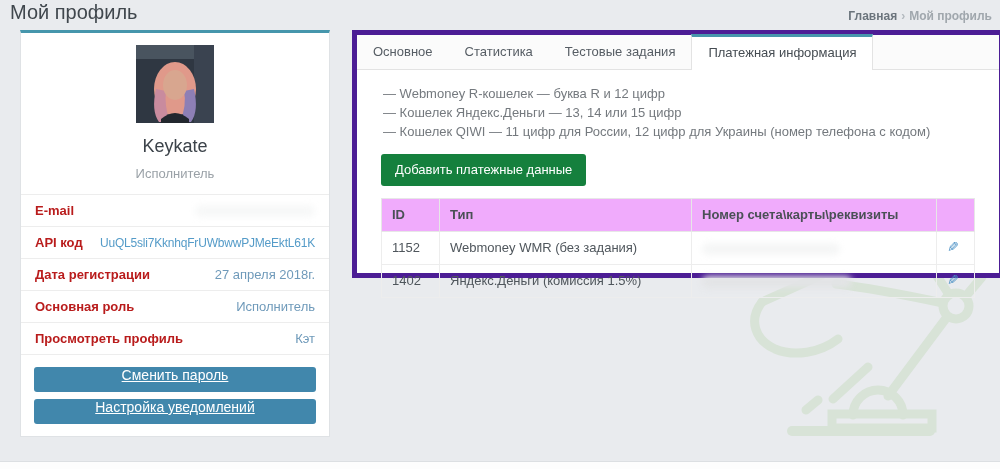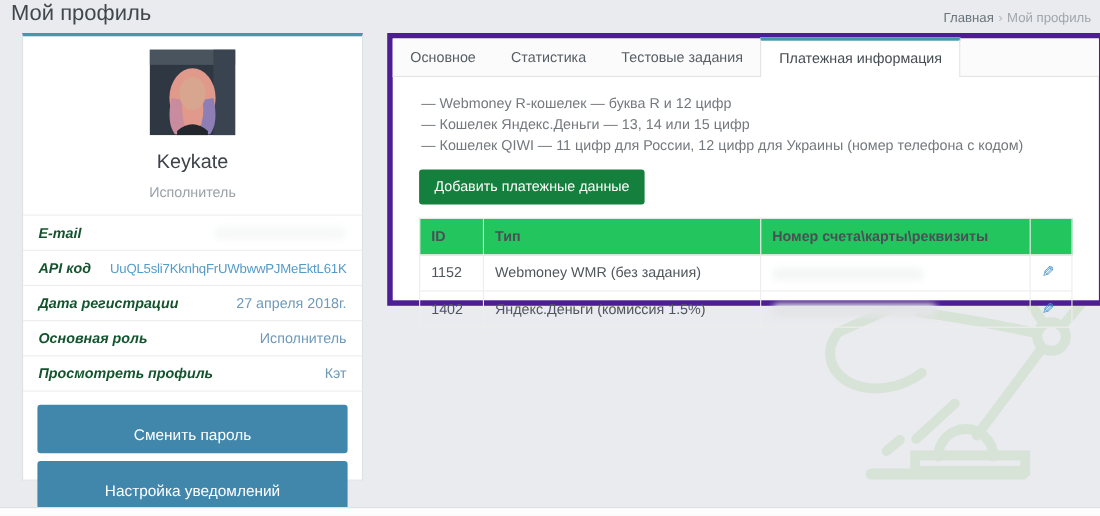--- a/index.html
+++ b/index.html
@@ -13,21 +13,21 @@
   }
 
   
   .page-title {
     position:absolute; left:10px; top:1px;
     font-size:20px; font-weight:400; color:#40474d; margin:0;
     z-index:2;
   }
   .breadcrumb {
     position:absolute; top:9px; right:8px;
-    font-size:12px; color:#a0a7ad; z-index:2;
+    font-size:12px; color:#a0a7ad; z-index:2;font-weight:bold;
   }
   .breadcrumb .bc-home { color:#6b747c; text-decoration:none; cursor:pointer; }
   .breadcrumb .bc-sep { margin:0 4px; color:#b3b9be; }
 
   
   .lamp {
     position:absolute; right:4px; top:260px;
     width:256px; height:196px; z-index:0;
   }
 
@@ -47,32 +47,32 @@
   }
   .profile-role {
     text-align:center; font-size:13px; color:#9aa1a7;
     margin-top:9px; margin-bottom:13px;
   }
   .field-row {
     display:flex; justify-content:space-between; align-items:center;
     padding:8px 14px; border-top:1px solid #ededed;
     font-size:13px; min-height:30px;
   }
-  .field-label { font-weight:bold; color:#14532d; white-space:nowrap;font-style:italic; }
+  .field-label { font-weight:bold; color:#b91c1c; white-space:nowrap; }
   .field-value { color:#6f9aba; text-align:right; }
   .field-value.code { font-size:12px; letter-spacing:-0.2px; color:#549bc8; }
   .field-value.link { cursor:pointer; }
   .masked-email { display:inline-block; width:120px; height:12px; border-radius:6px;
     background:#f7f8f8; filter:blur(3px); }
   .btn-block { padding:12px 13px 0; border-top:1px solid #ededed; margin-top:0; }
   .profile-btn {
     display:block; width:100%;
     background:#4187ac; color:#fff; border:none; border-radius:3px;
     font-size:14px; font-family:inherit;
-    padding:19px 0 9px; margin-bottom:7px; text-align:center; cursor:pointer;
+    padding:0 0 9px; margin-bottom:7px; text-align:center; cursor:pointer;text-decoration:underline;
   }
 
   
   .panel {
     position:absolute; left:352px; top:30px; width:652px; height:248px;
     background:#fff; border:5px solid #4c1d95; z-index:1;
   }
   .tabs {
     display:flex; background:#fbfbfb;
     border-bottom:1px solid #e3e3e3; align-items:stretch;
@@ -92,21 +92,21 @@
   .panel-body { padding:9px 24px 0; }
   .notes { list-style:none; margin:5px 0 13px; padding:0 0 0 2px;
     font-size:13px; color:#74797e; line-height:19px; }
   .add-btn {
     display:inline-block; background:#15803d; color:#fff;
     border:none; border-radius:3px; font-family:inherit;
     font-size:13px; padding:8px 14px 9px; cursor:pointer; margin-bottom:12px;
   }
   .pay-table { width:100%; border-collapse:collapse; font-size:13px; }
   .pay-table th {
-    background:#22c55e; font-weight:bold; color:#4a5056; text-align:left;
+    background:#f0abfc; font-weight:bold; color:#4a5056; text-align:left;
     padding:8px 10px 9px; border:1px solid #e7e7e7;
   }
   .pay-table td { padding:8px 10px 9px; border:1px solid #ededed; color:#4f565c; }
   .col-id { width:58px; } .col-type { width:252px; } .col-edit { width:38px; }
   .masked-pill { display:inline-block; height:12px; border-radius:6px; filter:blur(3px); vertical-align:middle; }
   .masked-pill.light { width:138px; background:#f5f6f6; }
   .masked-pill.gray  { width:150px; background:#e3e4e6; }
   .pencil-icon {
     color:#4a90c4; font-size:14px; cursor:pointer;
     display:inline-block; transform:scaleX(-1); line-height:1;

